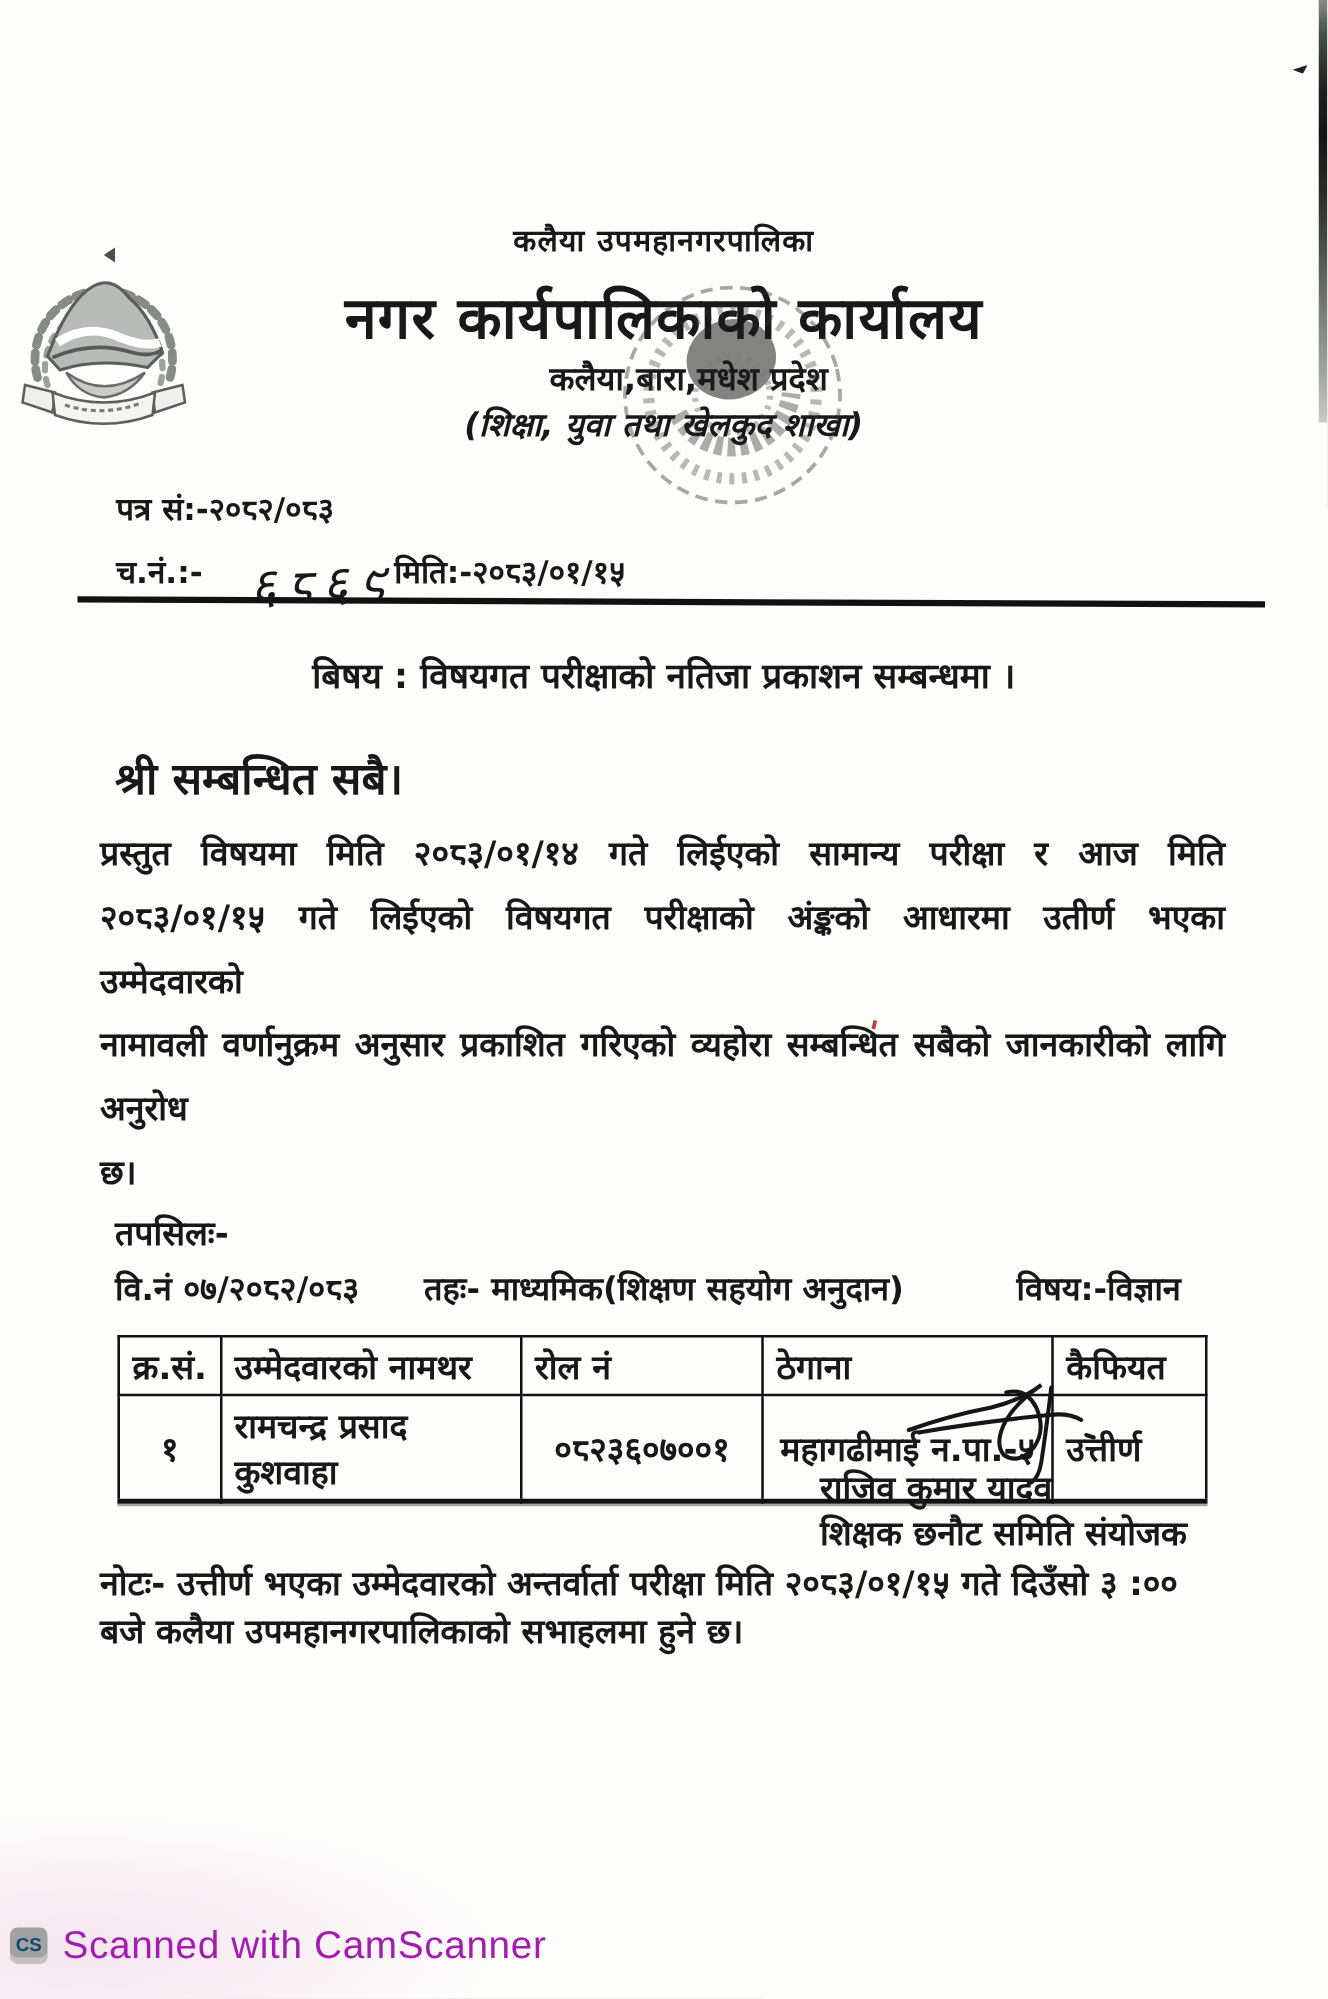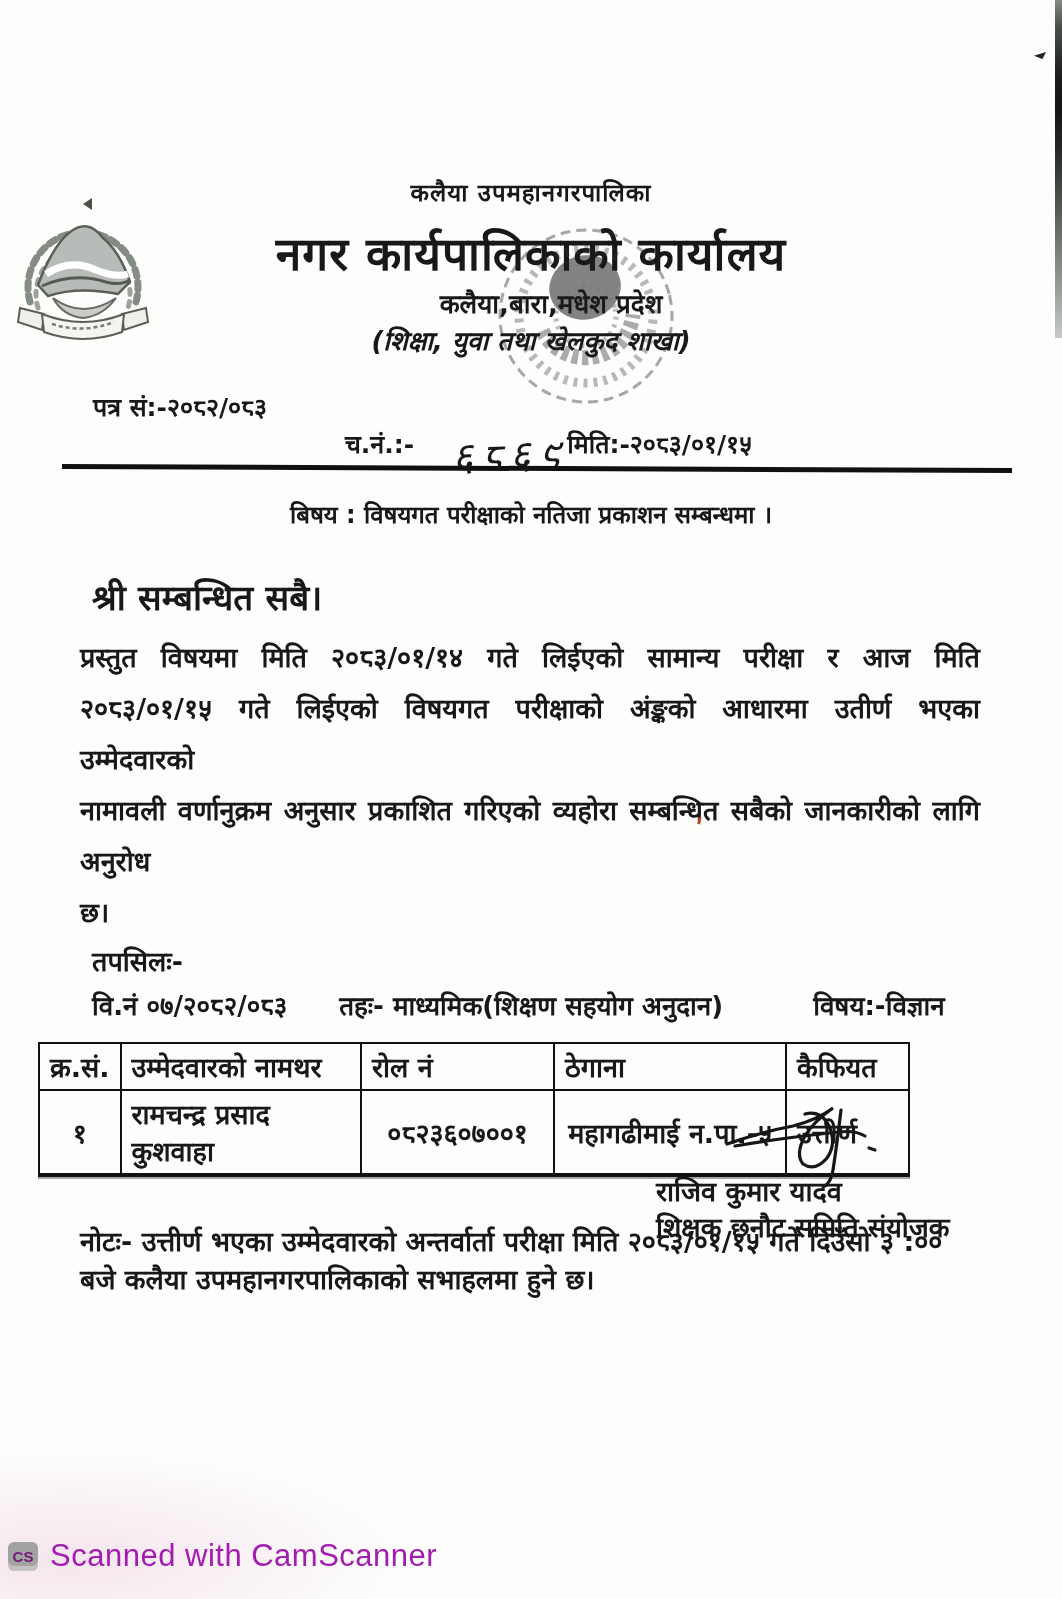--- a/index.html
+++ b/index.html
@@ -39,45 +39,45 @@
   .header-block { padding-top: 170px; text-align: center; position: relative; z-index: 2; }
   .org-name   { font-size: 24px; font-weight: 700; line-height: 46px; letter-spacing: 1px; }
   .office-name{ font-size: 46px; font-weight: 700; line-height: 64px; margin-top: 6px; letter-spacing: 1px; }
   .addr-line  { font-size: 26px; font-weight: 700; line-height: 36px; padding-left: 40px; }
   .branch-line{ font-size: 26px; font-weight: 700; line-height: 38px; font-style: italic; }
   .emblem { position: absolute; left: 8px; top: 190px; z-index: 1; }
   .seal { position: absolute; left: 492px; top: 222px; z-index: 3; opacity: .62; pointer-events: none; }
   
   .ref-block { margin: 30px 58px 0 93px; position: relative; z-index: 2; }
   .ref-line1 { font-size: 25px; font-weight: 600; line-height: 36px; }
-  .ref-line2 { display: flex; justify-content: center; align-items: flex-end; line-height: 38px; }
+  .ref-line2 { display: flex; justify-content: flex-start; align-items: flex-end; line-height: 38px; margin-top: 13px; }
   .ref-left  { font-size: 25px; font-weight: 600; display: flex; align-items: flex-end; }
   .handwritten {
     font-size: 40px; font-weight: 500; font-style: italic;
     letter-spacing: 8px; margin-left: 38px; transform: rotate(-2deg) translateY(6px);
     line-height: 30px;
   }
   .ref-date { font-size: 25px; font-weight: 600; }
   .thick-rule { height: 5px; background: #111; margin: 2px 50px 0 62px; transform: rotate(0.25deg); }
   
-  .subject { text-align: center; font-size: 24px; font-weight: 700; margin-top: 25px; line-height: 38px; }
+  .subject { text-align: center; font-size: 28px; font-weight: 700; margin-top: 38px; line-height: 38px; }
   .salutation { margin: 46px 80px 0 92px; font-size: 35px; font-weight: 600; line-height: 36px; }
   .para { margin: 16px 82px 0 80px; }
   .body-line {
     font-size: 27px; font-weight: 600; line-height: 51px;
     text-align: justify; text-align-last: justify; word-spacing: 2px;
   }
   .body-line.last { text-align-last: left; }
   .tapasil { margin: 6px 80px 0 92px; font-size: 27px; font-weight: 700; line-height: 36px; }
   .vacancy { margin: 8px 60px 0 92px; display: flex; font-size: 26px; font-weight: 700; line-height: 36px; }
   .vacancy .v-level { margin-left: 52px; }
   .vacancy .v-sub { margin-left: 90px; }
   
   .result-table {
-    margin: 18px 0 0 38px; width: 872px; border-collapse: collapse;
+    margin: 18px 0 0 94px; width: 872px; border-collapse: collapse;
     font-size: 27px;
   }
   .result-table th, .result-table td {
     border: 2.5px solid #111; padding: 4px 10px; text-align: left; font-weight: 700;
   }
   .result-table td { font-weight: 600; }
   .result-table tr { height: 46px; }
   .result-table { border-bottom: 4px solid #111; box-shadow: 0 2px 0 rgba(0,0,0,.35); }
   .col-sn { width: 8.5%; }  .col-name { width: 28%; } .col-roll { width: 22.3%; }
   .col-addr { width: 27%; } .col-rem { width: 14.2%; }
@@ -85,21 +85,21 @@
   
   .note { margin: 46px 70px 0 80px; font-size: 27px; font-weight: 600; line-height: 38px; }
   .sig-block { position: absolute; top: 1092px; right: 106px; width: 300px; z-index: 2; }
   .sig-scribble { display: block; margin: 0 auto -14px auto; }
   .sig-name  { font-size: 27px; font-weight: 700; line-height: 36px; }
   .sig-title { font-size: 27px; font-weight: 700; line-height: 36px; }
   
   .footer { position: absolute; left: 8px; top: 1538px; display: flex; align-items: center; }
   .cs-icon {
     width: 30px; height: 29px; background: #a2a2a2; border-radius: 6px;
-    color: #701a75; font-family: "Liberation Sans", sans-serif; font-size: 15px; font-weight: 700;
+    color: #0c4a6e; font-family: "Liberation Sans", sans-serif; font-size: 15px; font-weight: 700;
     display: flex; align-items: center; justify-content: center;
     box-shadow: inset 0 -5px 0 rgba(255,255,255,.35);
   }
   .footer-text {
     margin-left: 12px; font-family: "Liberation Sans", sans-serif;
     font-size: 31px; color: #a21caf; letter-spacing: 0.5px;
   }
 </style>
 </head>
 <body>

